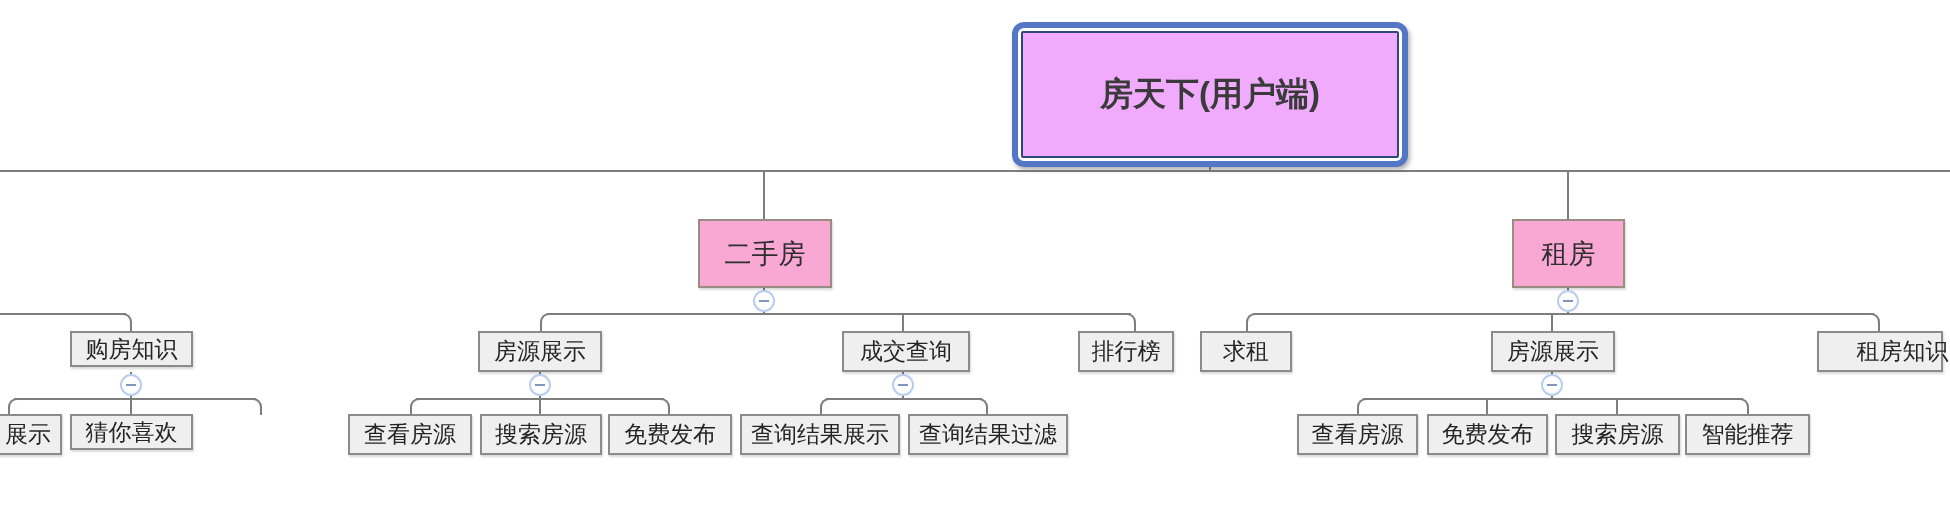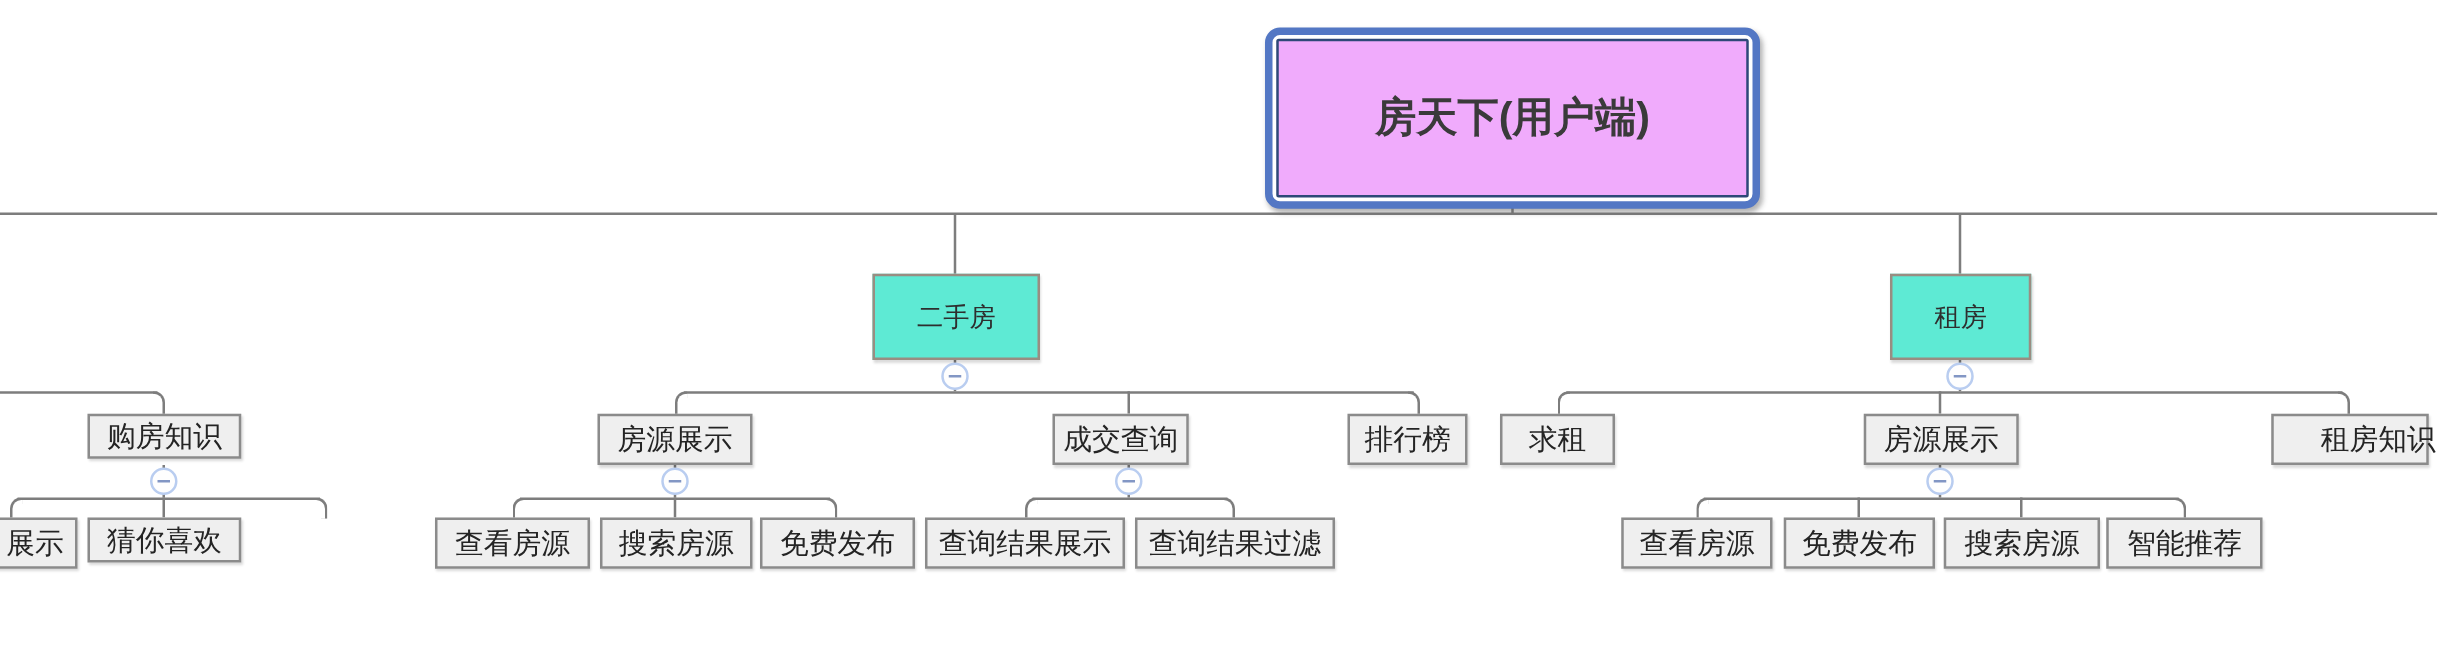--- a/index.html
+++ b/index.html
@@ -13,21 +13,21 @@
   .elbow{position:absolute;box-sizing:border-box;width:10px;}
   .elbow-l{border-left:2px solid #7d7d7d;border-top:2px solid #7d7d7d;border-top-left-radius:9px;}
   .elbow-r{border-right:2px solid #7d7d7d;border-top:2px solid #7d7d7d;border-top-right-radius:9px;}
   
   .node{
     position:absolute;box-sizing:border-box;background:#efefef;border:2px solid #8b8b8b;
     display:flex;align-items:center;justify-content:center;
     font-size:23px;color:#242424;white-space:nowrap;
     box-shadow:1px 2px 2px rgba(0,0,0,0.15);z-index:2;
   }
-  .branch{background:#5eead4;border-color:#998d82;font-size:21px;color:#2e2e2e;}
+  .branch{background:#f9a8d4;border-color:#998d82;font-size:27px;color:#2e2e2e;}
   .clip-left{justify-content:flex-end;padding-right:9px;}
   .root-outer{
     position:absolute;left:1012px;top:22px;width:396px;height:145px;box-sizing:border-box;
     border:6px solid #5377c4;border-radius:12px;background:#ffffff;padding:3px;
     box-shadow:2px 3px 4px rgba(90,90,90,0.45);z-index:2;
   }
   .root-inner{
     width:100%;height:100%;box-sizing:border-box;border:2px solid #2e4878;border-radius:2px;
     background:#f0abfc;display:flex;align-items:center;justify-content:center;
     font-size:33px;font-weight:bold;color:#3a3a3a;white-space:nowrap;
@@ -37,21 +37,21 @@
     position:absolute;width:22px;height:22px;box-sizing:border-box;border-radius:50%;
     background:#fefefe;border:2px solid #b9cdf0;display:flex;align-items:center;justify-content:center;
     z-index:3;cursor:pointer;
   }
   .collapse .dash{width:10px;height:2px;background:#8296c4;}
   
   #n-esf{left:698px;top:219px;width:134px;height:69px;}
   #n-zf{left:1512px;top:219px;width:113px;height:69px;}
   #n-gfzs{left:70px;top:331px;width:123px;height:36px;}
   #n-fyzs-esf{left:478px;top:331px;width:124px;height:41px;}
-  #n-cjcx{left:842px;top:331px;width:109px;height:41px;}
+  #n-cjcx{left:842px;top:331px;width:128px;height:41px;}
   #n-phb{left:1078px;top:331px;width:96px;height:41px;}
   #n-qz{left:1200px;top:331px;width:92px;height:41px;}
   #n-fyzs-zf{left:1491px;top:331px;width:124px;height:41px;}
   #n-zfzs{left:1817px;top:331px;width:126px;height:41px;padding-left:45px;}
   #n-zs{left:-62px;top:414px;width:124px;height:41px;}
   #n-cnxh{left:70px;top:414px;width:123px;height:36px;font-family:Liberation Mono, monospace;}
   #n-zsss{left:200px;top:414px;width:123px;height:41px;}
   #n-ckfy-esf{left:348px;top:414px;width:124px;height:41px;}
   #n-ssfy-esf{left:480px;top:414px;width:122px;height:41px;}
   #n-mffb-esf{left:608px;top:414px;width:124px;height:41px;}

